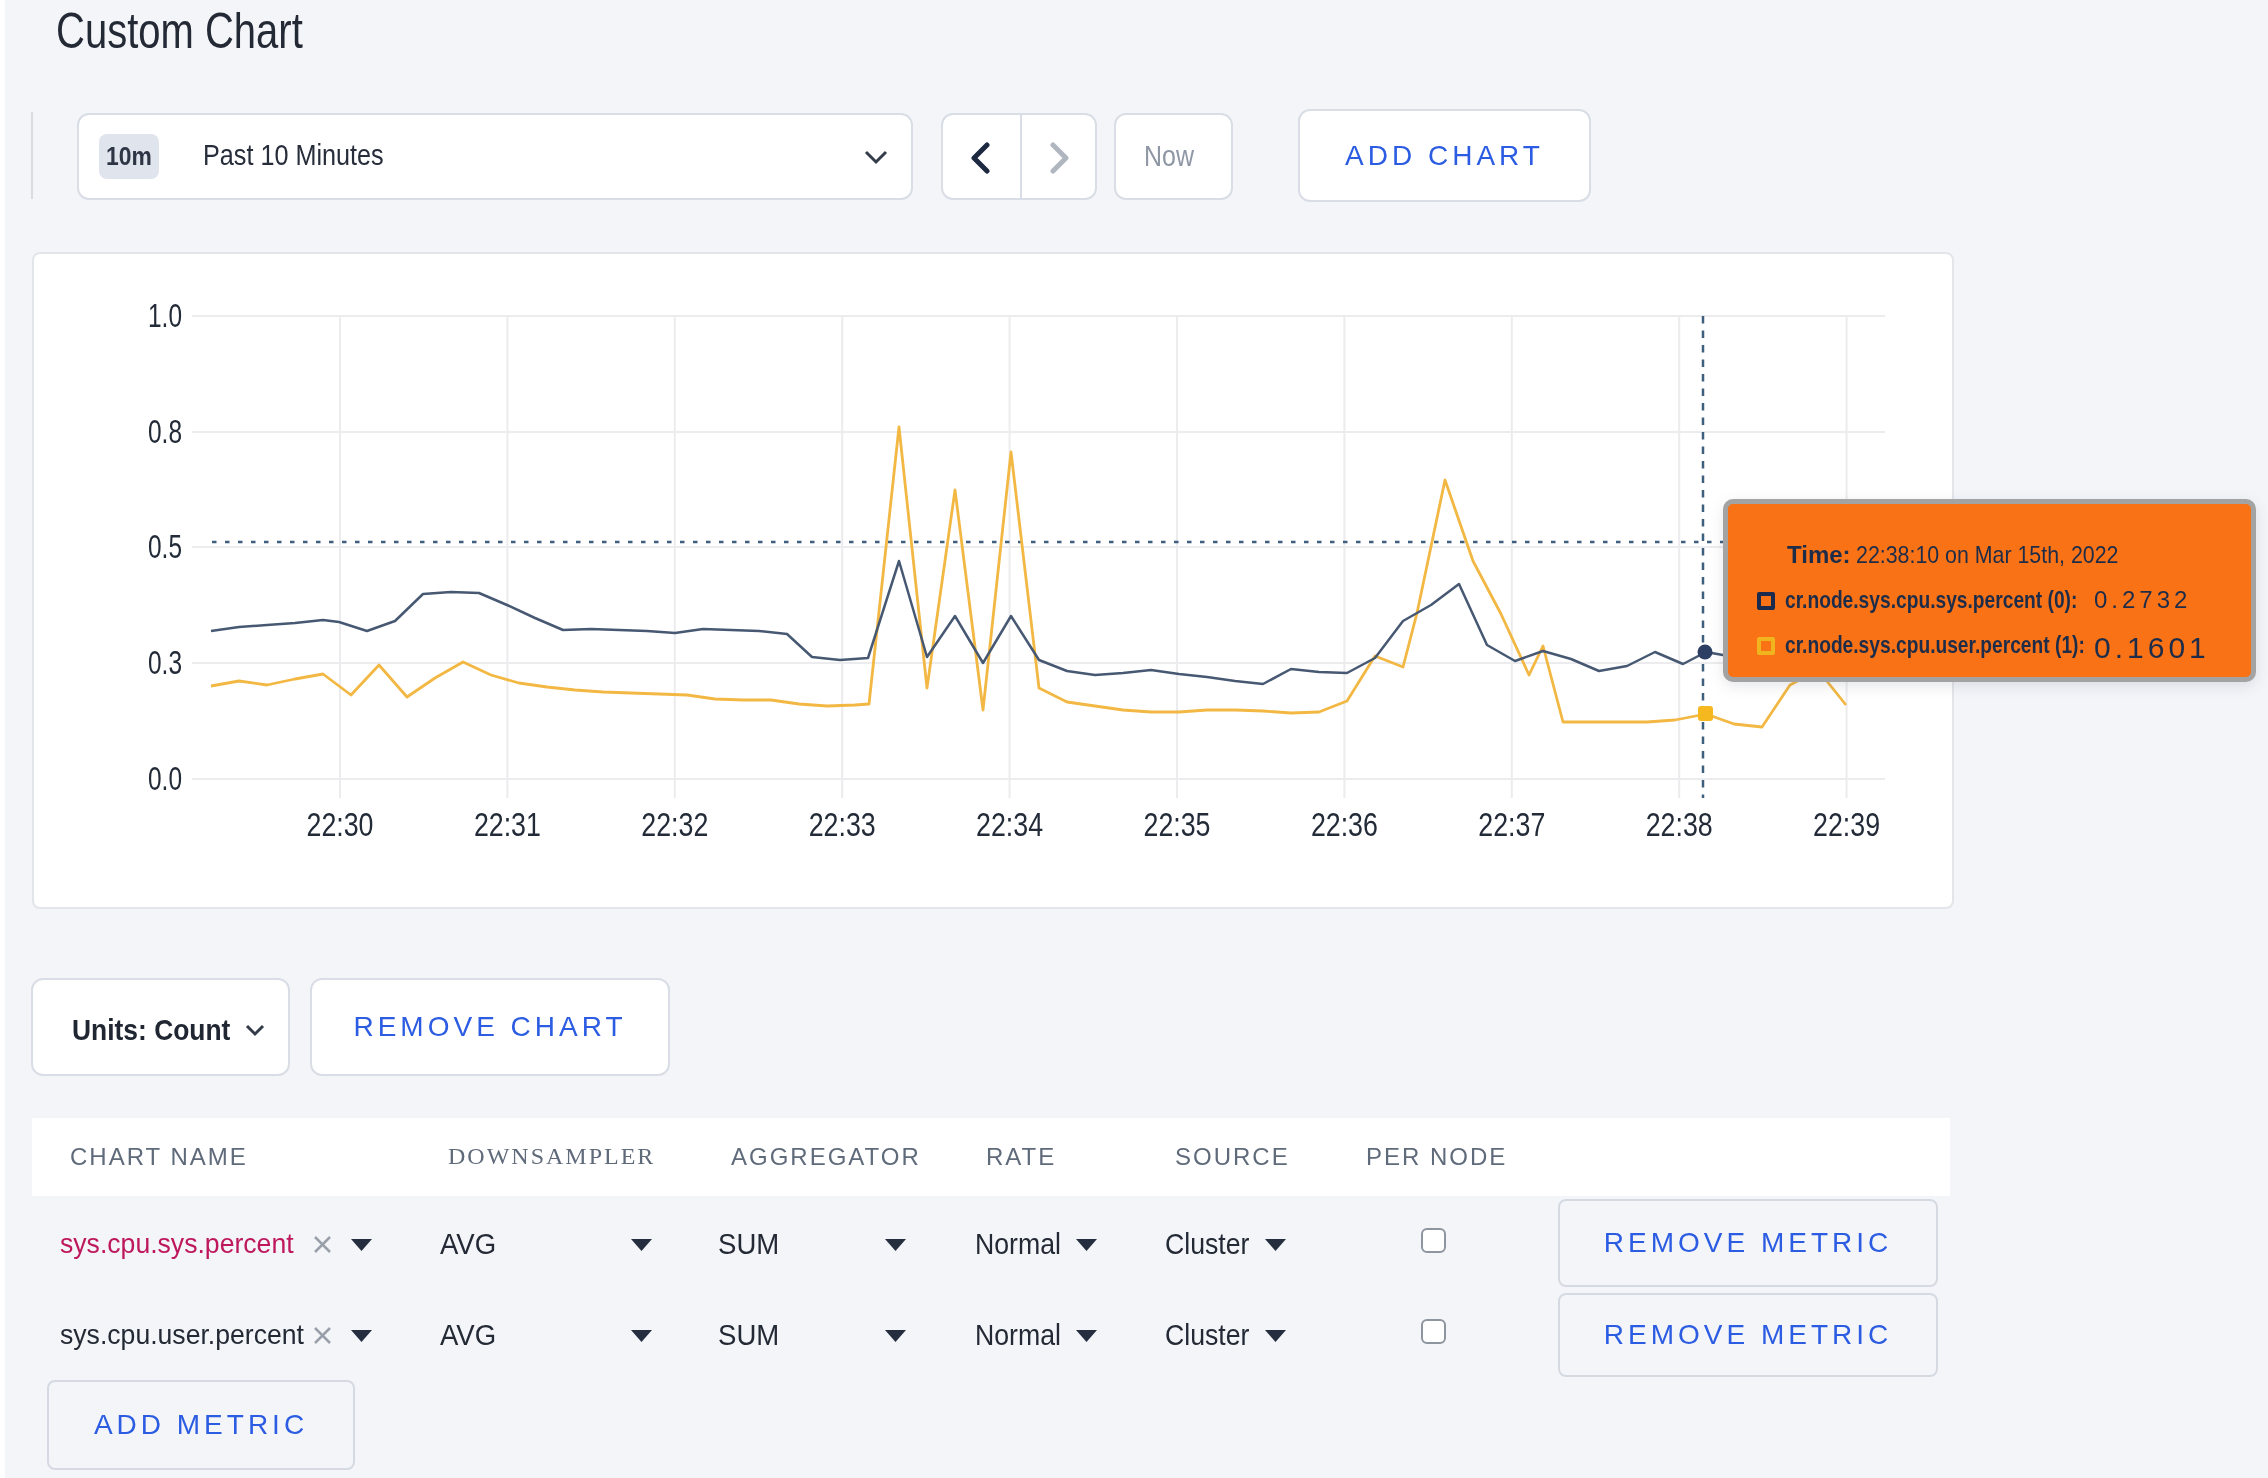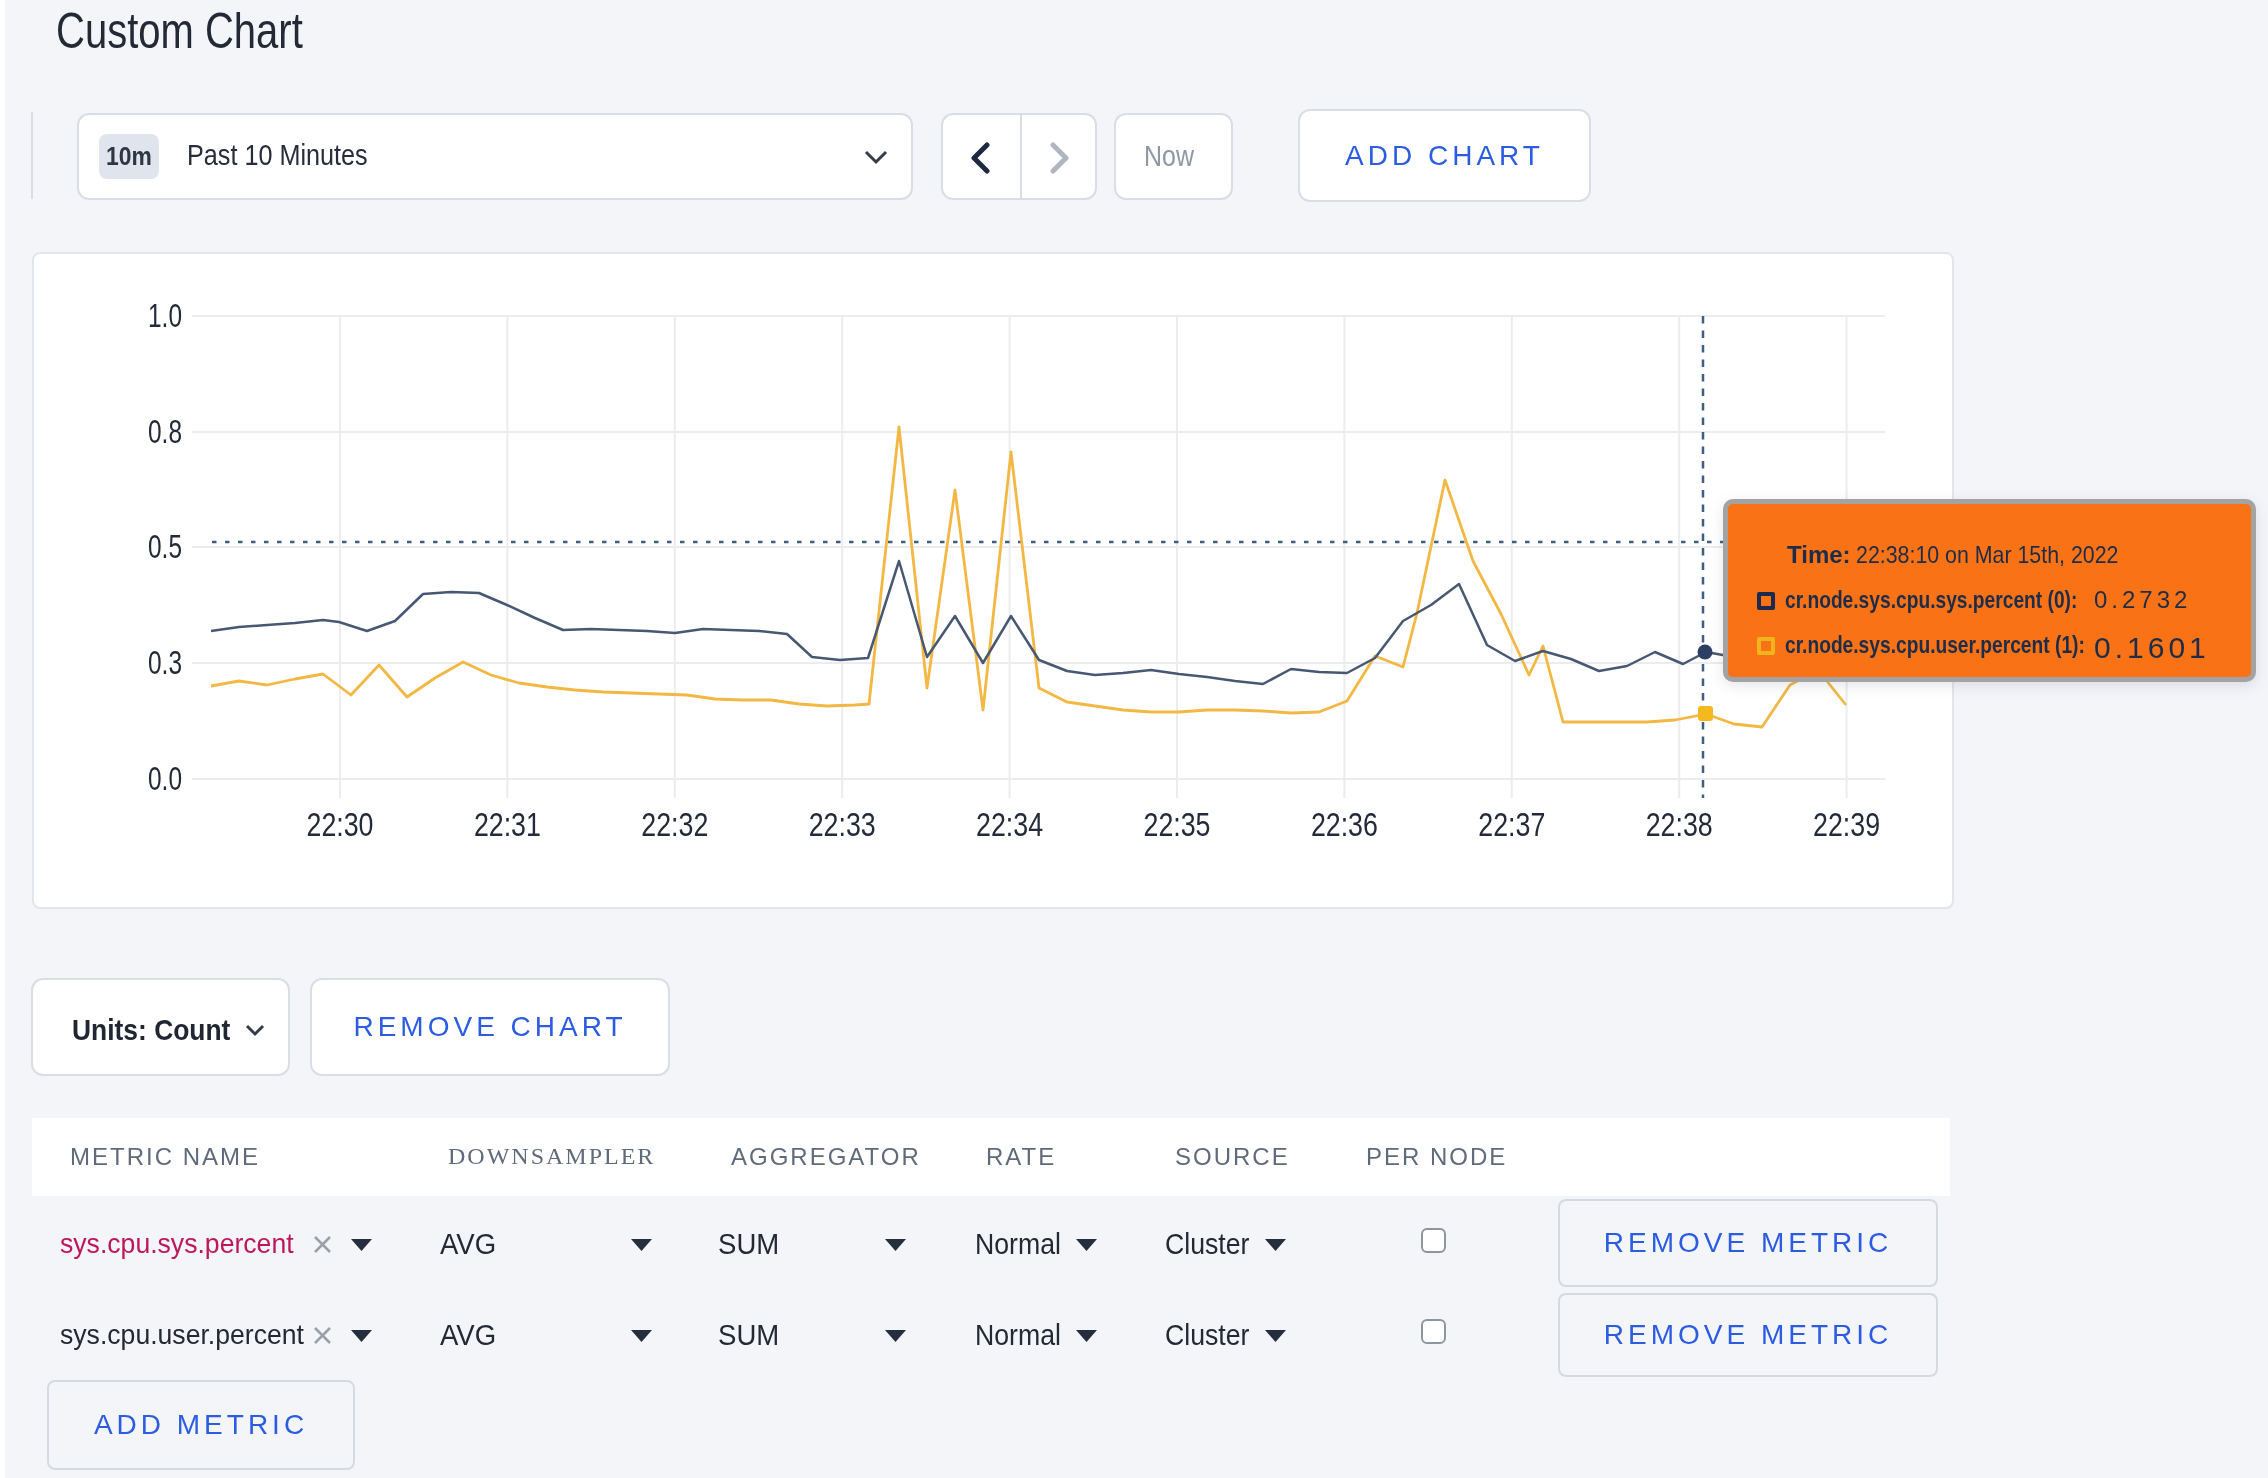--- a/index.html
+++ b/index.html
@@ -16,21 +16,21 @@
 <body>
 <div class="abs" style="left:0; top:0; width:5px; height:1478px; background:#fff;"></div>
 <h1><span class="sx" style="transform:scaleX(0.80);">Custom Chart</span></h1>
 
 <div class="abs" style="left:31px; top:112px; width:2px; height:87px; background:#d9dce3;"></div>
 
 <div class="btn abs" style="left:77px; top:113px; width:836px; height:87px; justify-content:flex-start;">
   <div style="margin-left:20px; background:#e0e4ed; border-radius:8px; width:60px; height:45px; display:flex; align-items:center; justify-content:center; font-size:26px; font-weight:bold; color:#2e3645;">
       <span class="sx" style="transform:scaleX(0.88); transform-origin:50% 50%;">10m</span>
     </div>
-  <div style="margin-left:28px; font-size:30px; color:#272d3a; position:relative; top:-2px;"><span class="sx" style="transform:scaleX(0.84);">Past 10 Minutes</span></div>
+  <div style="margin-left:44px; font-size:30px; color:#272d3a; position:relative; top:-2px;"><span class="sx" style="transform:scaleX(0.84);">Past 10 Minutes</span></div>
   <svg style="position:absolute; right:22px; top:34px;" width="26" height="16" viewBox="0 0 26 16">
       <path d="M3 3 L13 13 L23 3" fill="none" stroke="#343b49" stroke-width="3"></path>
     </svg>
 </div>
 
 <div class="btn abs" style="left:941px; top:113px; width:156px; height:87px;">
   <div style="position:absolute; left:77px; top:0; width:2px; height:83px; background:#d9dde5;"></div>
   <svg style="position:absolute; left:26px; top:27px;" width="22" height="32" viewBox="0 0 22 32">
       <path d="M18 3 L5 16 L18 29" fill="none" stroke="#1c2940" stroke-width="5" stroke-linecap="round" stroke-linejoin="round"></path>
     </svg>
@@ -107,21 +107,21 @@
 <div class="btn abs" style="left:31px; top:978px; width:259px; height:98px;">
   <span class="abs" style="left:39px; top:33px; font-size:30px; font-weight:bold; color:#202732;"><span class="sx" style="transform:scaleX(0.88);">Units: Count</span></span>
   <svg class="abs" style="left:212px; top:43px;" width="20" height="14" viewBox="0 0 20 14">
       <path d="M2 3 L10 11 L18 3" fill="none" stroke="#343b49" stroke-width="3"></path>
     </svg>
 </div>
 <div class="btn abs bluetext" style="left:310px; top:978px; width:360px; height:98px;">REMOVE CHART</div>
 
 <div class="abs" style="left:32px; top:1118px; width:1918px; height:78px; background:#fff;"></div>
 <div class="abs nw" style="top:1143px; color:#5f6a7a; font-size:24px; letter-spacing:2px;">
-  <span class="abs nw" style="left:70px;">METRIC NAME</span>
+  <span class="abs nw" style="left:70px;">CHART NAME</span>
   <span class="abs nw" style="left:448px;font-family:Liberation Serif, serif;">DOWNSAMPLER</span>
   <span class="abs nw" style="left:731px;">AGGREGATOR</span>
   <span class="abs nw" style="left:986px;">RATE</span>
   <span class="abs nw" style="left:1175px;">SOURCE</span>
   <span class="abs nw" style="left:1366px;">PER NODE</span>
 </div>
 
 <div id="rows">
     <span class="abs nw" style="left:60px; top:1228px; font-size:28px; color:#be185d;"><span class="sx" style="transform:scaleX(0.95);">sys.cpu.sys.percent</span></span>
     <svg class="abs" style="left:311px; top:1233px;" width="23" height="23" viewBox="0 0 23 23">

